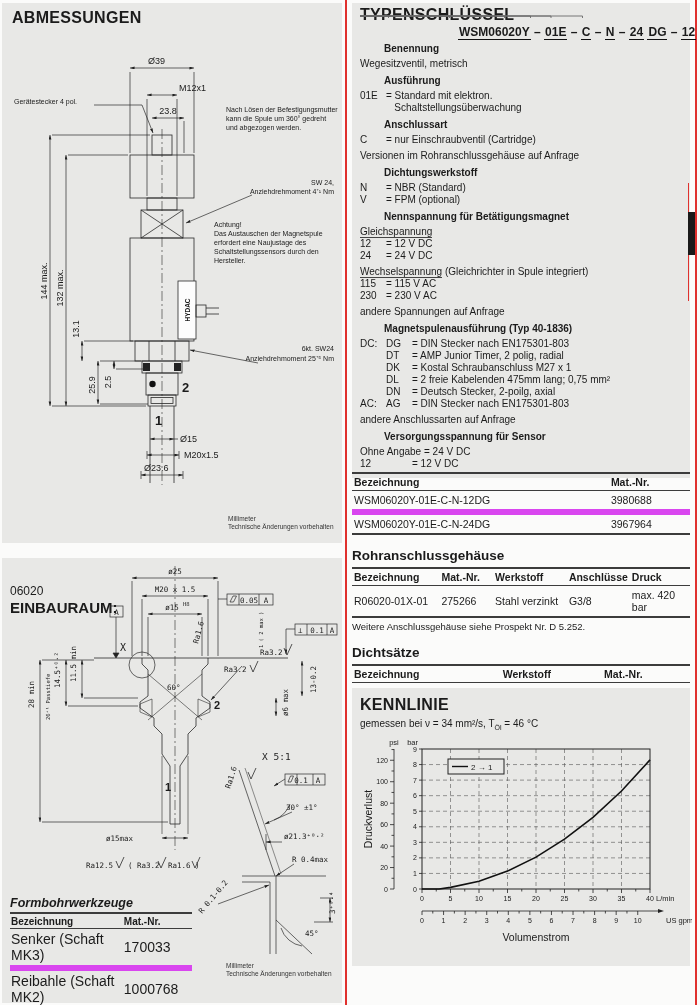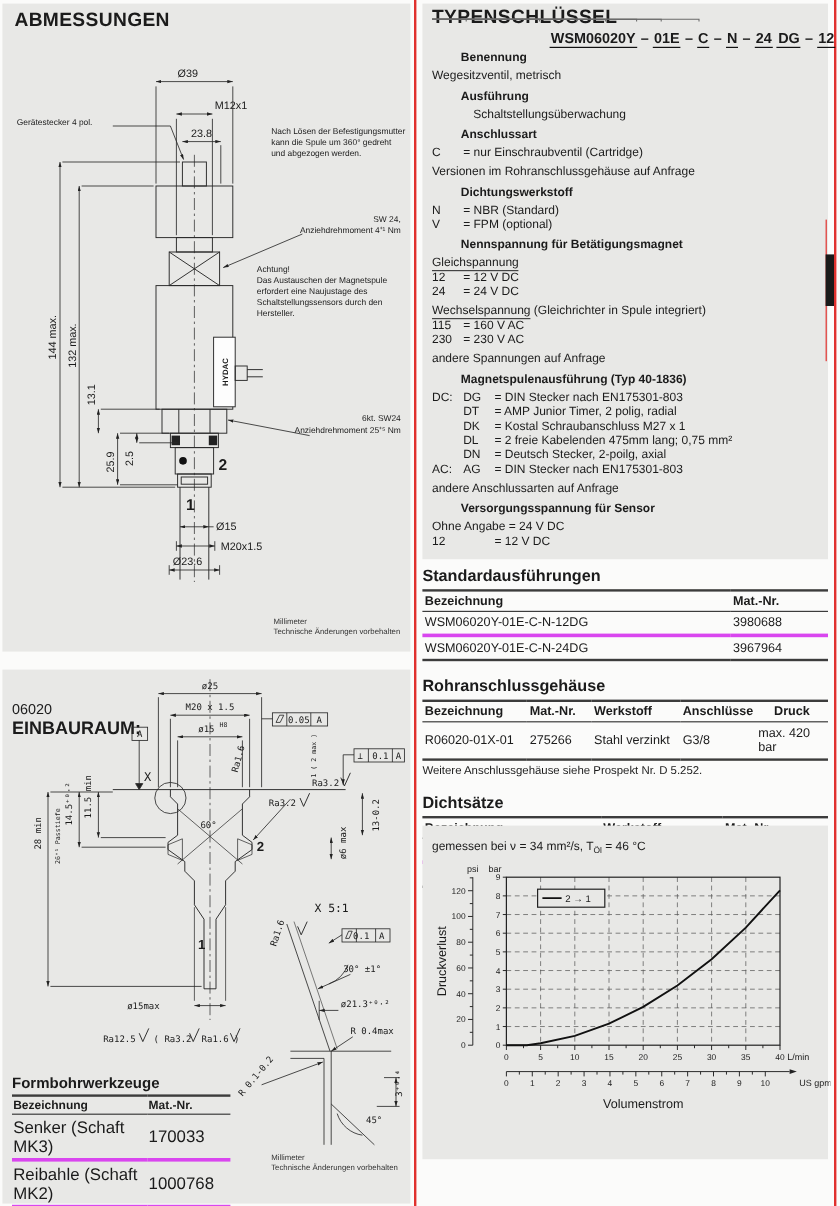--- a/index.html
+++ b/index.html
@@ -28,31 +28,31 @@
   .ts-row.gap{margin-top:4px;}
   .ts-c1{display:inline-block;width:26px;}
   .ts-c2{display:inline-block;width:26px;}
   .ts-t{white-space:pre;text-align:right;}
   .ts-sub{border-bottom:1px solid #444;}
   #ts-lines{position:absolute;left:0;top:0;pointer-events:none;z-index:1;}
   
   .tbl-title{font-size:13.5px;font-weight:bold;margin:0 0 4px 0;}
   .dtable{width:100%;border-collapse:collapse;border-top:2px solid #3c3c3c;}
   .dtable th{font-size:10.5px;text-align:left;font-weight:bold;padding:2px 2px;border-bottom:1.5px solid #3c3c3c;}
-  .dtable td{font-size:10.5px;padding:3px 2px;border-bottom:3px solid #d946ef;}
+  .dtable td{font-size:10.5px;padding:3px 2px;border-bottom:6px solid #d946ef;}
   .dtable tr.last td{border-bottom:2px solid #3c3c3c;}
   .tbl-gap{height:13px;}
   .tbl-note{font-size:9.5px;margin-top:3px;}
   .t-std th:nth-child(1){width:76%;} .t-std th:nth-child(2){width:24%;}
   .t-rohr th:nth-child(1){width:26%;} .t-rohr th:nth-child(2){width:16%;}
-  .t-rohr th:nth-child(3){width:22%;} .t-rohr th:nth-child(4){width:18%;} .t-rohr th:nth-child(5){width:18%;text-align:center;}
+  .t-rohr th:nth-child(3){width:22%;} .t-rohr th:nth-child(4){width:18%;} .t-rohr th:nth-child(5){width:18%;}
   .t-dicht th:nth-child(1){width:44%;} .t-dicht th:nth-child(2){width:30%;} .t-dicht th:nth-child(3){width:26%;}
   
   #form-tbl{position:absolute;left:8px;top:338px;width:182px;z-index:3;}
-  #form-tbl .tbl-title{font-size:12.5px;margin-bottom:2px;}
+  #form-tbl .tbl-title{font-size:12.5px;margin-bottom:2px;font-style:italic;}
   #form-tbl th{font-size:10px;padding:1.5px 1px;}
   #form-tbl td{font-size:14px;padding:2px 1px;}
   
   #kenn-sub{font-size:10px;margin-top:4px;}
   #kenn-sub sub{font-size:7px;}
   
   .redline{position:absolute;background:#e0312e;}
   #red-mid{left:345px;top:0;width:2px;height:1005px;}
   #red-right{left:695px;top:0;width:2px;height:1005px;}
   #red-right2{left:688px;top:183px;width:1px;height:118px;}
@@ -339,39 +339,40 @@
   <div class="panel" id="ts-panel">
     <div class="sec-title">TYPENSCHLÜSSEL</div>
     <div id="ts-code"><span class="seg">WSM06020Y</span><span> – </span><span class="seg">01E</span><span> – </span><span class="seg">C</span><span> – </span><span class="seg">N</span><span> – </span><span class="seg">24</span><span> </span><span class="seg">DG</span><span> – </span><span class="seg">12</span></div>
     <div id="ts-sections">
         <div class="ts-sec">
           <div class="ts-head">Benennung</div>
           <div class="ts-row"><span class="ts-t">Wegesitzventil, metrisch</span></div>
         </div>
         <div class="ts-sec">
           <div class="ts-head">Ausführung</div>
+          <div class="ts-row"><span class="ts-c1">01E</span><span class="ts-t">= Standard mit elektron.</span></div>
           <div class="ts-row"><span class="ts-c1"></span><span class="ts-t">   Schaltstellungsüberwachung</span></div>
         </div>
         <div class="ts-sec">
           <div class="ts-head">Anschlussart</div>
           <div class="ts-row"><span class="ts-c1">C</span><span class="ts-t">= nur Einschraubventil (Cartridge)</span></div>
           <div class="ts-row gap"><span class="ts-t">Versionen im Rohranschlussgehäuse auf Anfrage</span></div>
         </div>
         <div class="ts-sec">
           <div class="ts-head">Dichtungswerkstoff</div>
           <div class="ts-row"><span class="ts-c1">N</span><span class="ts-t">= NBR (Standard)</span></div>
           <div class="ts-row"><span class="ts-c1">V</span><span class="ts-t">= FPM (optional)</span></div>
         </div>
         <div class="ts-sec">
           <div class="ts-head">Nennspannung für Betätigungsmagnet</div>
           <div class="ts-row"><span class="ts-sub">Gleichspannung</span></div>
           <div class="ts-row"><span class="ts-c1">12</span><span class="ts-t">= 12 V DC</span></div>
           <div class="ts-row"><span class="ts-c1">24</span><span class="ts-t">= 24 V DC</span></div>
           <div class="ts-row gap"><span class="ts-sub">Wechselspannung</span><span class="ts-t"> (Gleichrichter in Spule integriert)</span></div>
-          <div class="ts-row"><span class="ts-c1">115</span><span class="ts-t">= 160 V AC</span></div>
+          <div class="ts-row"><span class="ts-c1">115</span><span class="ts-t">= 115 V AC</span></div>
           <div class="ts-row"><span class="ts-c1">230</span><span class="ts-t">= 230 V AC</span></div>
           <div class="ts-row gap"><span class="ts-t">andere Spannungen auf Anfrage</span></div>
         </div>
         <div class="ts-sec">
           <div class="ts-head">Magnetspulenausführung (Typ 40-1836)</div>
           <div class="ts-row"><span class="ts-c1">DC:</span><span class="ts-c2">DG</span><span class="ts-t">= DIN Stecker nach EN175301-803</span></div>
           <div class="ts-row"><span class="ts-c1"></span><span class="ts-c2">DT</span><span class="ts-t">= AMP Junior Timer, 2 polig, radial</span></div>
           <div class="ts-row"><span class="ts-c1"></span><span class="ts-c2">DK</span><span class="ts-t">= Kostal Schraubanschluss M27 x 1</span></div>
           <div class="ts-row"><span class="ts-c1"></span><span class="ts-c2">DL</span><span class="ts-t">= 2 freie Kabelenden 475mm lang; 0,75 mm²</span></div>
           <div class="ts-row"><span class="ts-c1"></span><span class="ts-c2">DN</span><span class="ts-t">= Deutsch Stecker, 2-poilg, axial</span></div>
@@ -389,21 +390,20 @@
         <polyline points="97.5,15 97.5,13 8,13" fill="none" stroke="#6a6a6a" stroke-width="0.9"></polyline>
         <polyline points="128.5,15 128.5,13 8,13" fill="none" stroke="#6a6a6a" stroke-width="0.9"></polyline>
         <polyline points="152.5,15 152.5,13 8,13" fill="none" stroke="#6a6a6a" stroke-width="0.9"></polyline>
         <polyline points="178.5,15 178.5,13 8,13" fill="none" stroke="#6a6a6a" stroke-width="0.9"></polyline>
         <polyline points="199,15 199,13 8,13" fill="none" stroke="#6a6a6a" stroke-width="0.9"></polyline>
         <polyline points="230.5,15 230.5,13 8,13" fill="none" stroke="#6a6a6a" stroke-width="0.9"></polyline>
       </svg>
     </div>
 
   <div id="tables-block">
-    <div class="tbl-title">Standardausführungen</div>
     <table class="dtable t-std">
       <thead>
           <tr>
         <th>Bezeichnung</th>
         <th>Mat.-Nr.</th>
       </tr>
         </thead>
       <tbody>
         <tr>
             <td>WSM06020Y-01E-C-N-12DG</td>
@@ -457,20 +457,21 @@
         <tr class="last">
             <td>DICHTSATZ 06020-FPM</td>
             <td>FPM</td>
             <td>3262477</td>
           </tr>
       </tbody>
     </table>
   </div>
 
   <div class="panel" id="kenn-panel">
+    <div class="sec-title">KENNLINIE</div>
     <div id="kenn-sub">
       <span>gemessen bei ν = 34 mm²/s, T</span><sub>Öl</sub><span> = 46 °C</span>
     </div>
     <svg id="kennlinie-chart" width="332" height="215" viewBox="0 0 332 215" style="margin-top:4px">
         <g stroke="#555" stroke-width="0.6" stroke-dasharray="4 3" fill="none">
           <line x1="90.5" y1="14" x2="90.5" y2="154"></line>
           <line x1="119" y1="14" x2="119" y2="154"></line>
           <line x1="147.5" y1="14" x2="147.5" y2="154"></line>
           <line x1="176" y1="14" x2="176" y2="154"></line>
           <line x1="204.5" y1="14" x2="204.5" y2="154"></line>

